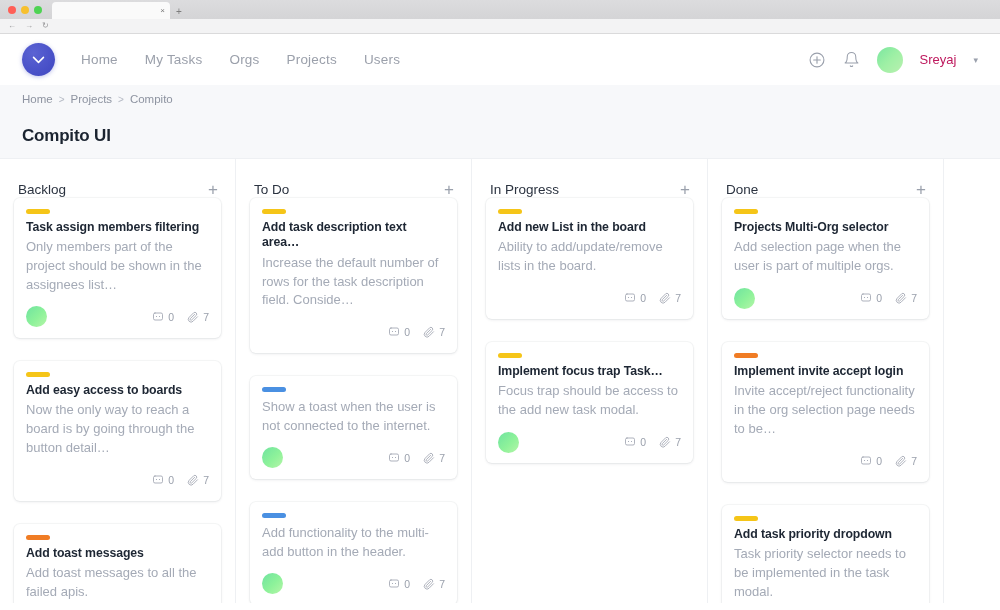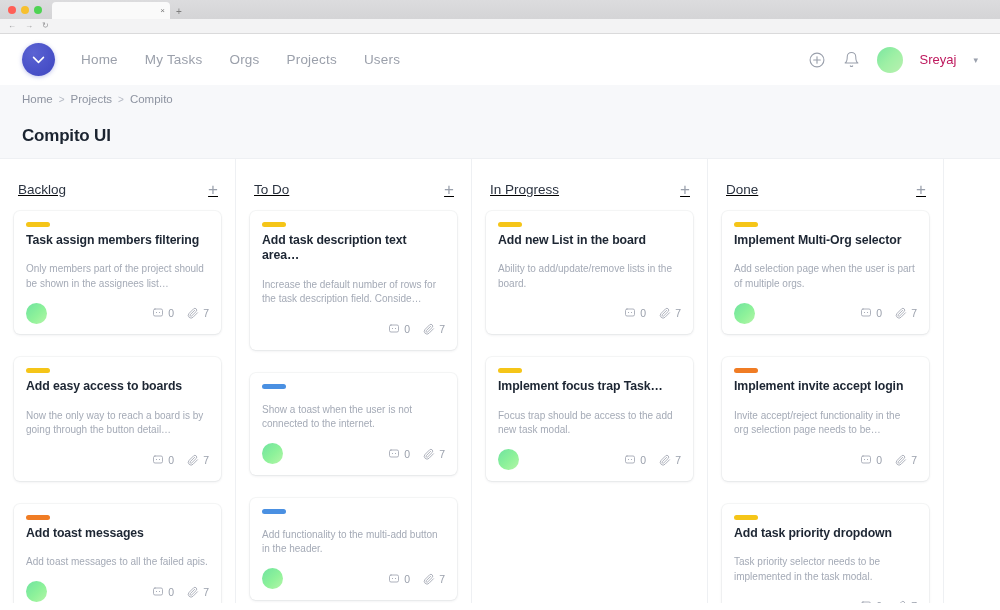--- a/index.html
+++ b/index.html
@@ -74,40 +74,40 @@
   
   .board {
     display:flex; height:444px; background:#ffffff; overflow:hidden;
   }
   .column {
     width:236px; flex:0 0 236px; padding:22px 14px 0 14px;
     border-right:1px solid #eef0f3; position:relative;
   }
   .col-head {
     display:flex; align-items:center; justify-content:space-between;
-    padding:0 3px 0 4px; margin-bottom:13px;text-decoration:underline;
+    padding:0 3px 0 4px; 
   }
   .col-title { font-size:13.5px; color:#2b3340; font-weight:500; }
   .col-add {
     font-size:17px; color:#9aa0ac; line-height:1; cursor:pointer;
     font-weight:300;
   }
   .cards { display:flex; flex-direction:column; gap:23px; }
   .card {
     background:#ffffff; border-radius:6px;
     box-shadow:0 1px 3px rgba(35,45,70,.10), 0 0 0 1px rgba(35,45,70,.035);
     padding:11px 12px 10px 12px;
   }
   .tag { width:24px; height:5px; border-radius:3px; margin-bottom:6px; }
   .card-title {
     font-size:12.3px; font-weight:bold; color:#1d2633;
     letter-spacing:-.1px; line-height:1.25;
   }
   .card-desc {
-    font-size:10px; color:#a4aab6; line-height:1.45; margin-top:14px;
+    font-size:13px; color:#a4aab6; line-height:1.45; margin-top:3px;
   }
   .card-foot {
     display:flex; align-items:center; margin-top:11px; min-height:22px;
   }
   .card-avatar {
     width:21px; height:21px; border-radius:50%;
     background:linear-gradient(135deg,#6fe3a0 0%,#8ef29a 55%,#b6f5a8 100%);
   }
   .meta { margin-left:auto; display:flex; align-items:center; gap:13px; }
   .meta-item { display:flex; align-items:center; gap:4px; color:#9aa0ac; font-size:10.5px; }
@@ -428,21 +428,21 @@
       </div>
     </div>
     <div class="column">
       <div class="col-head">
         <div class="col-title">Done</div>
         <div class="col-add">+</div>
       </div>
       <div class="cards">
         <div class="card">
           <div class="tag" style="background: rgb(245, 197, 24);"></div>
-          <div class="card-title">Implement Multi-Org selector</div>
+          <div class="card-title">Projects Multi-Org selector</div>
           <div class="card-desc">Add selection page when the user is part of multiple orgs.</div>
           <div class="card-foot">
             <span class="card-avatar"></span>
             <div class="meta">
               <span class="meta-item">
                 <span>
                   <svg width="12" height="12" viewBox="0 0 24 24" fill="none" stroke="currentColor" stroke-width="1.6" stroke-linecap="round">
                     <rect x="3" y="4" width="18" height="14" rx="3"></rect>
                     <circle cx="9" cy="11" r="1.1" fill="currentColor" stroke="none"></circle>
                     <circle cx="15" cy="11" r="1.1" fill="currentColor" stroke="none"></circle>

